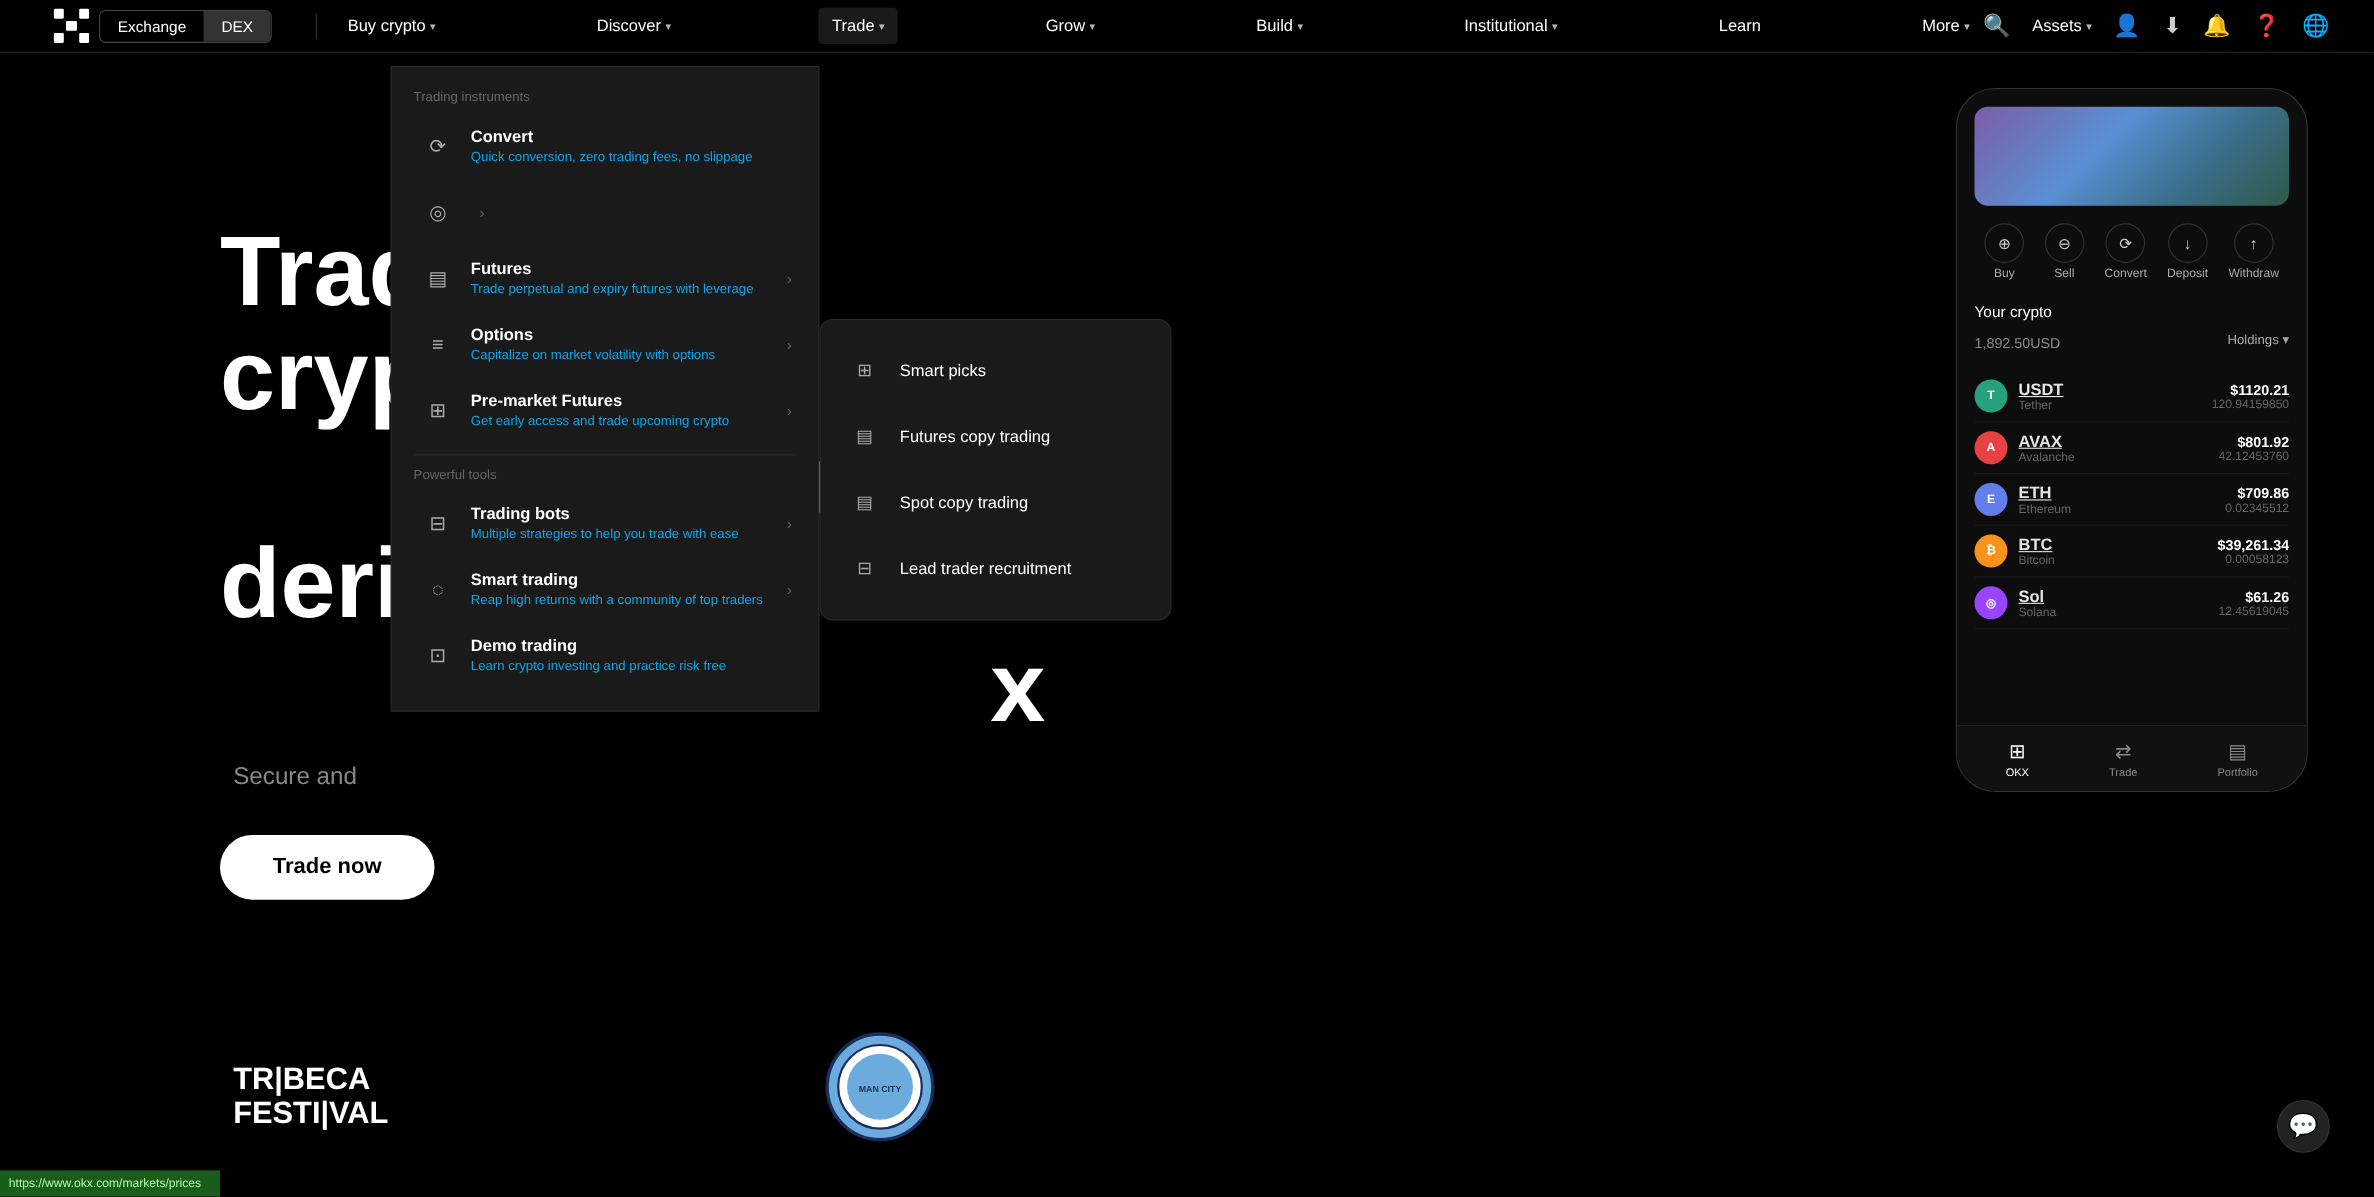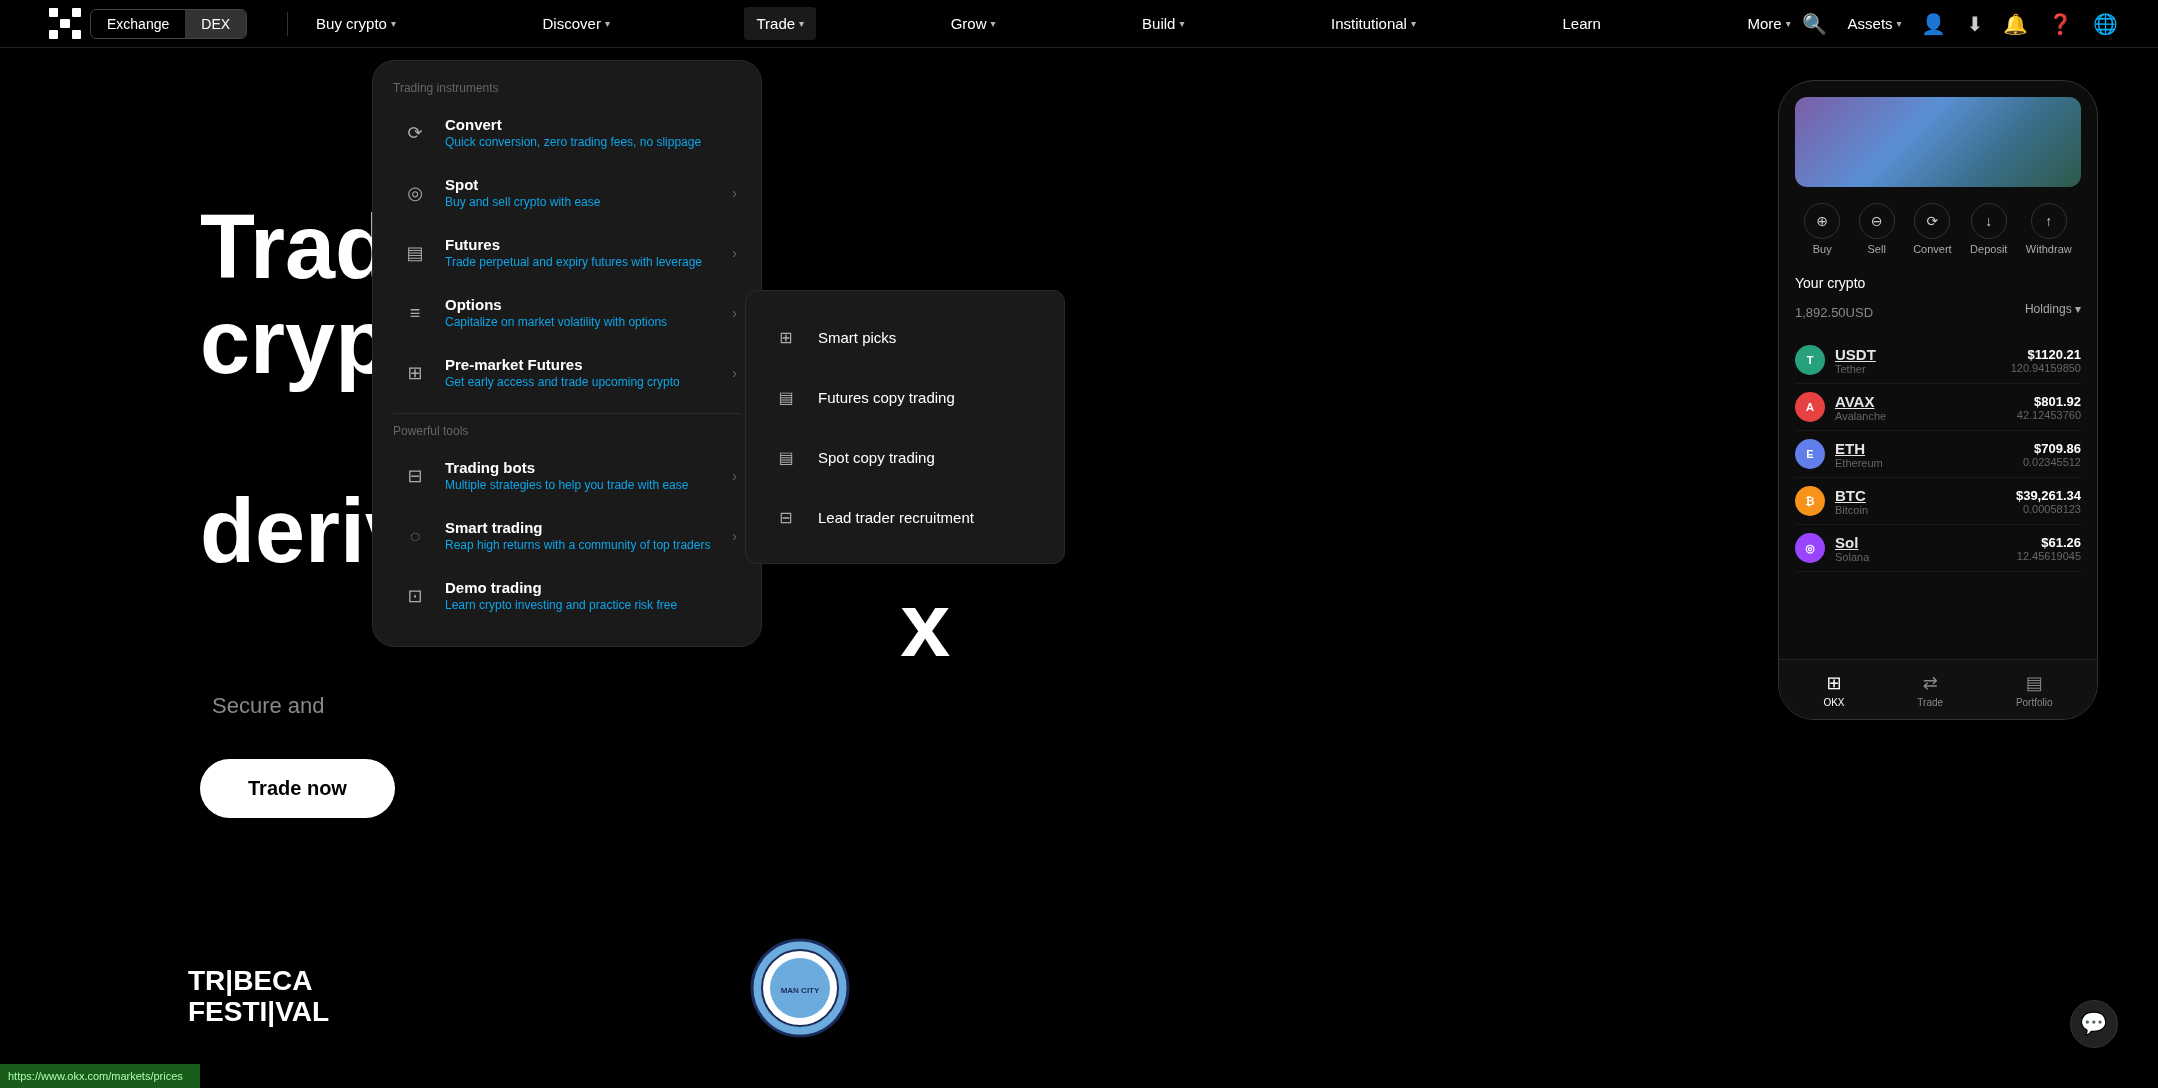--- a/index.html
+++ b/index.html
@@ -128,21 +128,21 @@
       padding: 18px 48px;
       font-size: 20px;
       font-weight: 600;
       cursor: pointer;
     }
 
     
     .tribeca {
       position: absolute;
       bottom: 60px;
-      left: 188px;
+      left: 212px;
       z-index: 1;
       font-size: 28px;
       font-weight: 700;
       color: #fff;
       line-height: 1.1;
     }
     .tribeca span { display: block; }
 
     
     .mcity-badge {
@@ -288,24 +288,24 @@
       right: 0;
       bottom: 0;
       z-index: 50;
       pointer-events: none;
     }
 
     
     .main-dropdown {
       position: absolute;
       top: 0;
-      left: 372px;
+      left: 355px;
       width: 390px;
       background: #1a1a1a;
-      border-radius: 22px;
+      border-radius: 1px;
       border: 1px solid #2a2a2a;
       padding: 20px 0;
       pointer-events: all;
       z-index: 60;
     }
     .dropdown-section-label {
       font-size: 12px;
       color: #666;
       padding: 0 20px 8px;
       text-transform: none;
@@ -666,24 +666,20 @@
     <div class="dropdown-item">
       <div class="dropdown-item-icon">⟳</div>
       <div class="dropdown-item-text">
         <div class="dropdown-item-title">Convert</div>
         <div class="dropdown-item-desc">Quick conversion, zero trading fees, no slippage</div>
       </div>
     </div>
 
     <div class="dropdown-item">
       <div class="dropdown-item-icon">◎</div>
-      <div class="dropdown-item-text">
-        <div class="dropdown-item-title">Spot</div>
-        <div class="dropdown-item-desc">Buy and sell crypto with ease</div>
-      </div>
       <div class="dropdown-item-arrow">›</div>
     </div>
 
     <div class="dropdown-item">
       <div class="dropdown-item-icon">▤</div>
       <div class="dropdown-item-text">
         <div class="dropdown-item-title">Futures</div>
         <div class="dropdown-item-desc">Trade perpetual and expiry futures with leverage</div>
       </div>
       <div class="dropdown-item-arrow">›</div>

